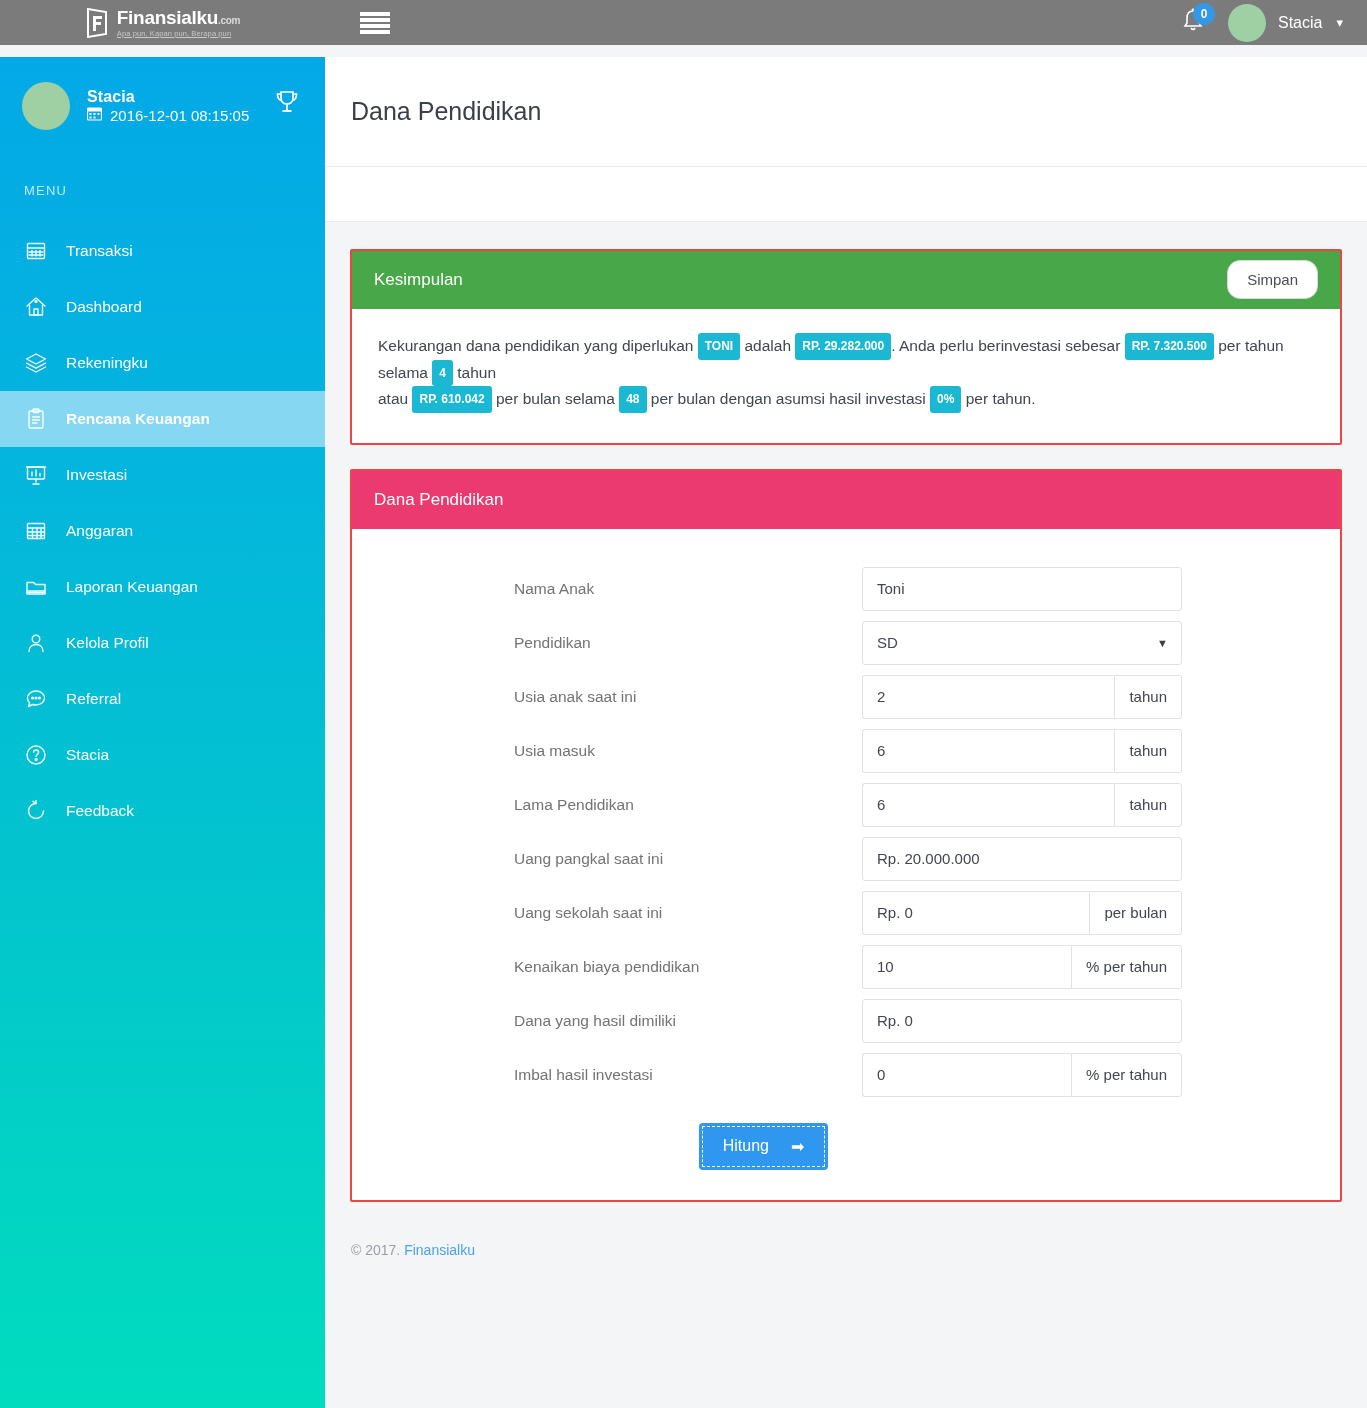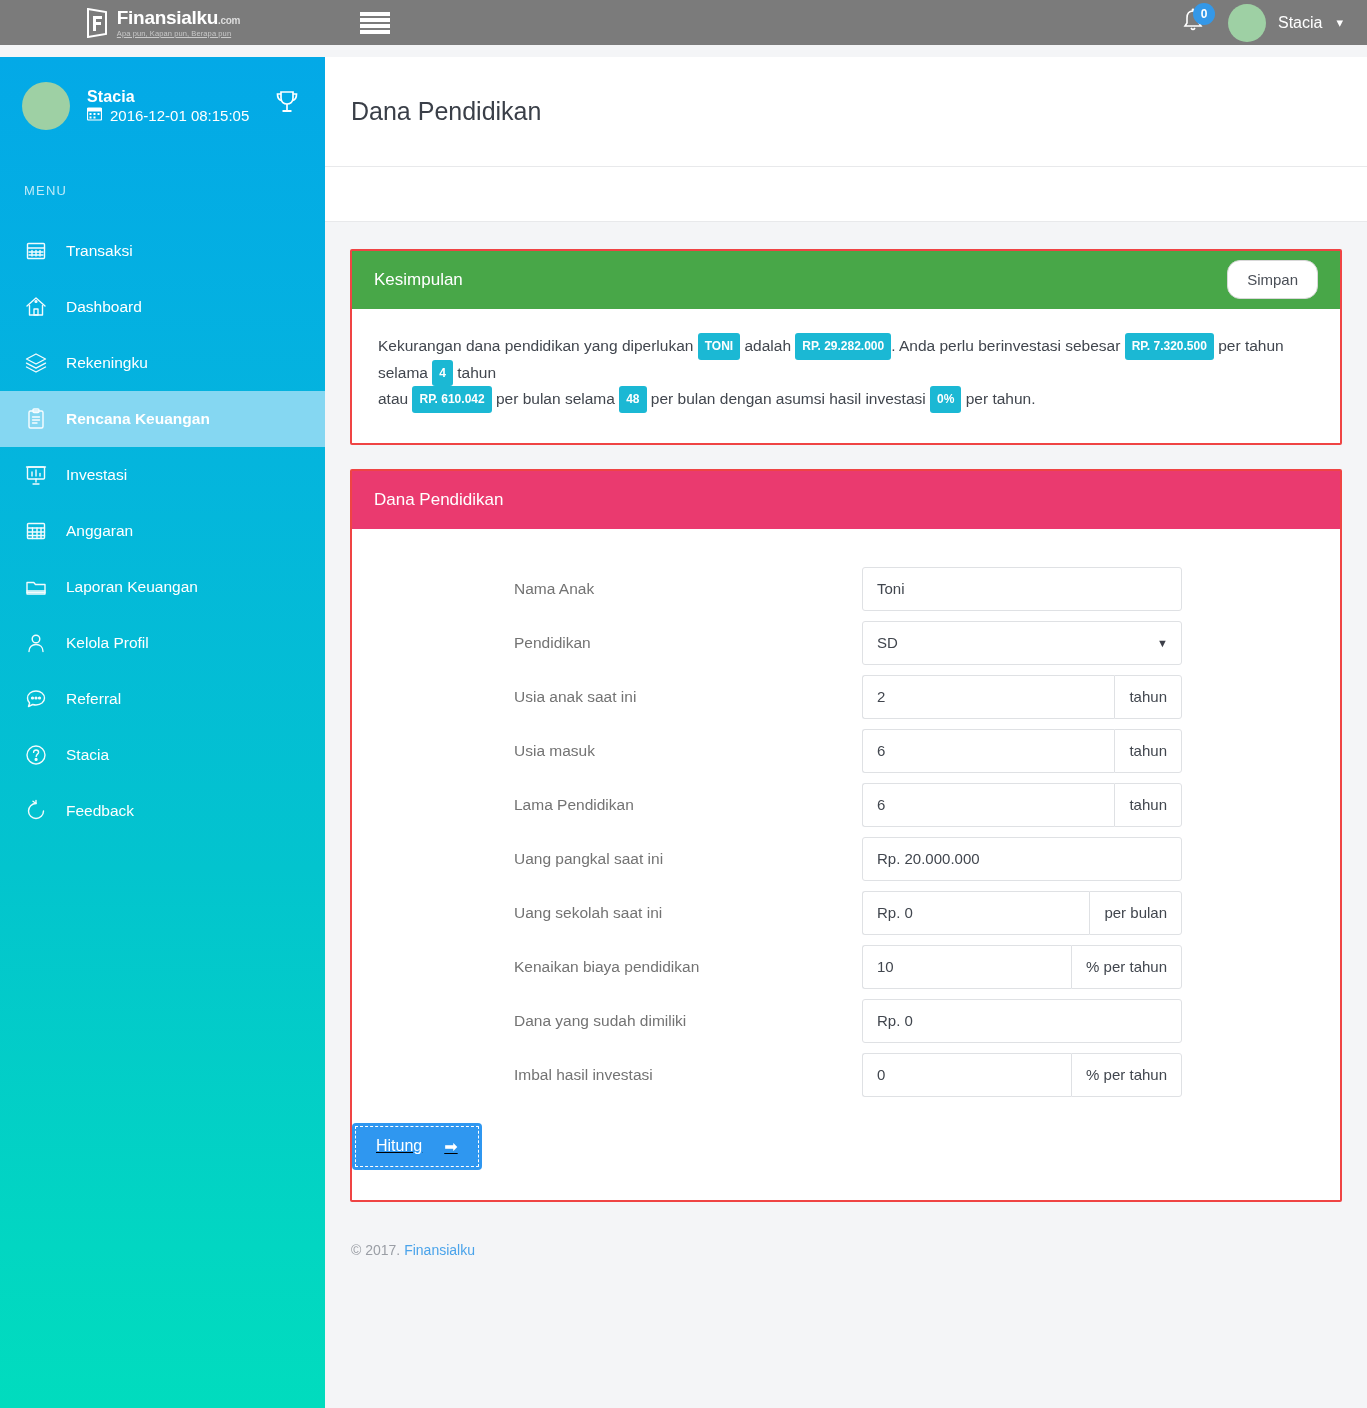--- a/index.html
+++ b/index.html
@@ -215,22 +215,22 @@
   .select-ctrl {
     position: relative; width: 100%;
   }
   .select-ctrl .arrow {
     position: absolute; right: 14px; top: 50%;
     transform: translateY(-50%);
     font-size: 11px; color: #3d4049;
     pointer-events: none;
   }
   .form-actions {
-    display: flex; justify-content: flex-start;
-    padding-right: 165px; margin-top: 26px; text-decoration: underline;
+    display: flex; justify-content: center;
+    padding-right: 165px; margin-top: 26px;
   }
   .btn-hitung {
     background: #2f97f0;
     border: none;
     border-radius: 4px;
     color: #ffffff;
     font-size: 16px;
     padding: 14px 24px;
     display: flex; align-items: center; gap: 22px;
     cursor: pointer;
@@ -524,21 +524,21 @@
             </div>
           </div>
           <div class="form-row">
             <div class="form-label">Kenaikan biaya pendidikan</div>
             <div class="input-group">
               <div class="ctrl with-addon">10</div>
               <div class="addon">% per tahun</div>
             </div>
           </div>
           <div class="form-row">
-            <div class="form-label">Dana yang sudah dimiliki</div>
+            <div class="form-label">Dana yang hasil dimiliki</div>
             <div class="input-group">
               <div class="ctrl">Rp. 0</div>
             </div>
           </div>
           <div class="form-row">
             <div class="form-label">Imbal hasil investasi</div>
             <div class="input-group">
               <div class="ctrl with-addon">0</div>
               <div class="addon">% per tahun</div>
             </div>

